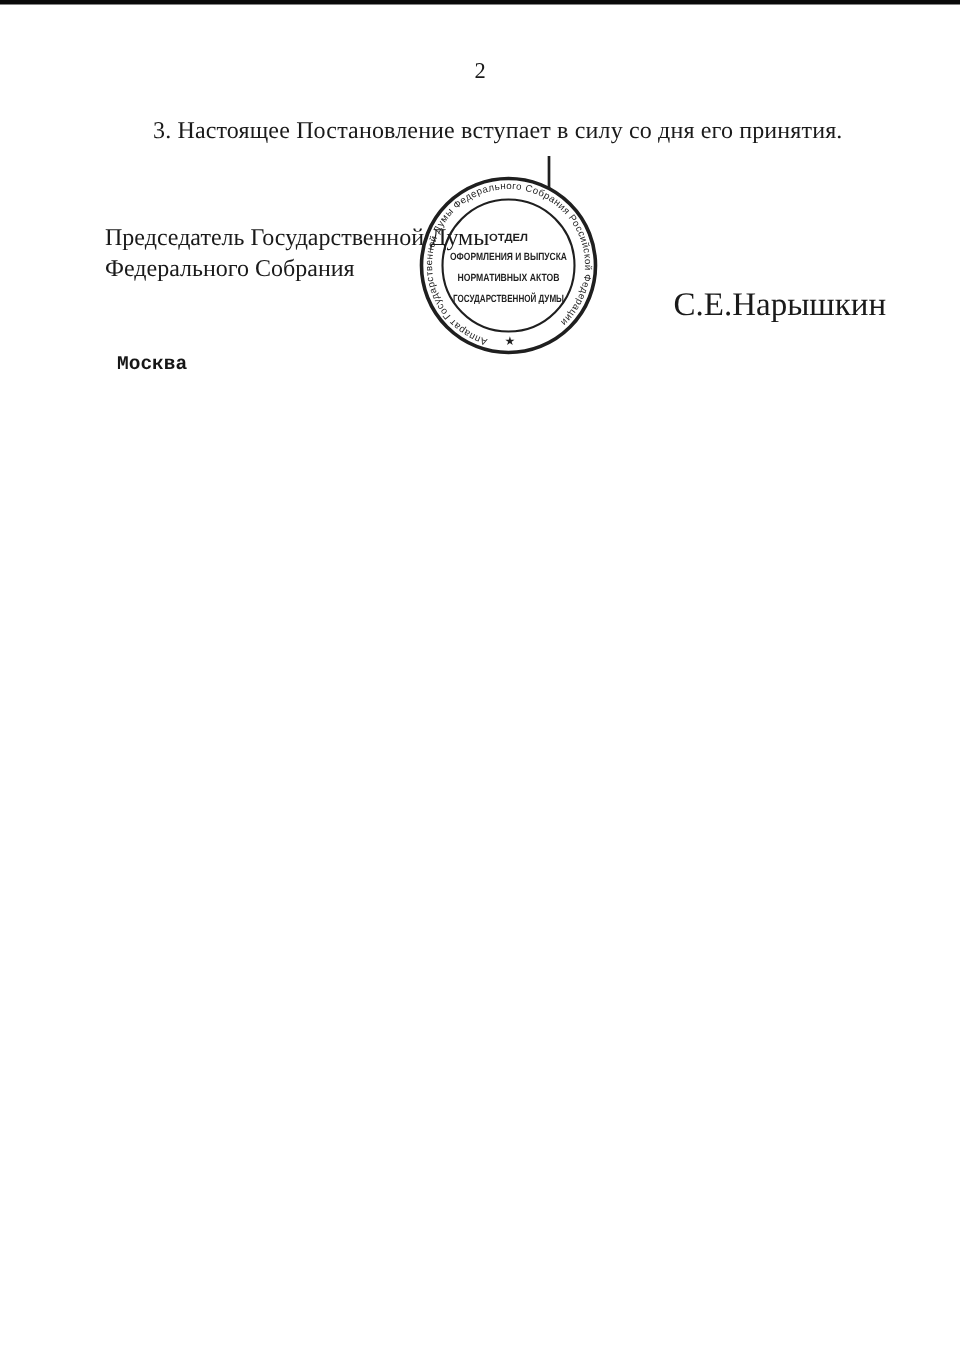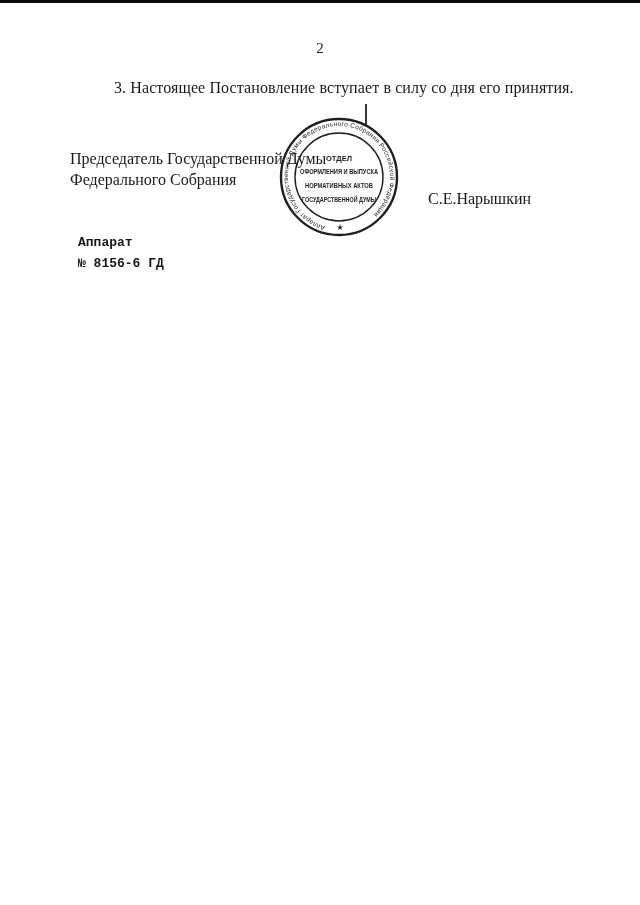--- a/index.html
+++ b/index.html
@@ -12,31 +12,31 @@
     overflow:hidden;
   }
   .top-edge{
     position:absolute;left:0;top:0;width:640px;height:3px;background:#0a0a0a;
   }
   .page-number{
     position:absolute;left:0;top:40px;width:640px;
     text-align:center;font-size:15px;
   }
   .clause{
-    position:absolute;left:114px;top:79px;
+    position:absolute;left:102px;top:79px;
     font-size:16px;white-space:nowrap;letter-spacing:0.1px;
   }
   .signature-block{
     position:absolute;left:70px;top:149px;width:262px;
     font-size:16px;line-height:20.5px;
     white-space:nowrap;
   }
   .signatory-name{
-    position:absolute;left:428px;top:190px;
-    font-size:16px;white-space:nowrap;
+    position:absolute;left:449px;top:190px;
+    font-size:22px;white-space:nowrap;
   }
   .issuance-block{
     position:absolute;left:78px;top:233px;
     font-family:"Liberation Mono", monospace;
     font-size:13px;font-weight:700;line-height:20.7px;
     white-space:nowrap;color:#161616;
   }
   .stamp{
     position:absolute;left:272px;top:98px;width:136px;height:150px;
   }
@@ -82,17 +82,16 @@
 
     <text class="center-line" x="67" y="62.5" text-anchor="middle" textLength="26" lengthAdjust="spacingAndGlyphs">ОТДЕЛ</text>
     <text class="center-line" x="67" y="75.5" text-anchor="middle" textLength="78" lengthAdjust="spacingAndGlyphs">ОФОРМЛЕНИЯ И ВЫПУСКА</text>
     <text class="center-line" x="67" y="89.5" text-anchor="middle" textLength="68" lengthAdjust="spacingAndGlyphs">НОРМАТИВНЫХ АКТОВ</text>
     <text class="center-line" x="67" y="103.5" text-anchor="middle" textLength="74" lengthAdjust="spacingAndGlyphs">ГОСУДАРСТВЕННОЙ ДУМЫ</text>
 
     <text class="star" x="68" y="132" text-anchor="middle">★</text>
   </svg>
 
   <div class="issuance-block">
-    <div>Аппарат</div>
-    <div>№ 8156-6 ГД</div>
+    <div>Москва</div>
   </div>
 
 </div>
 
 </body></html>

